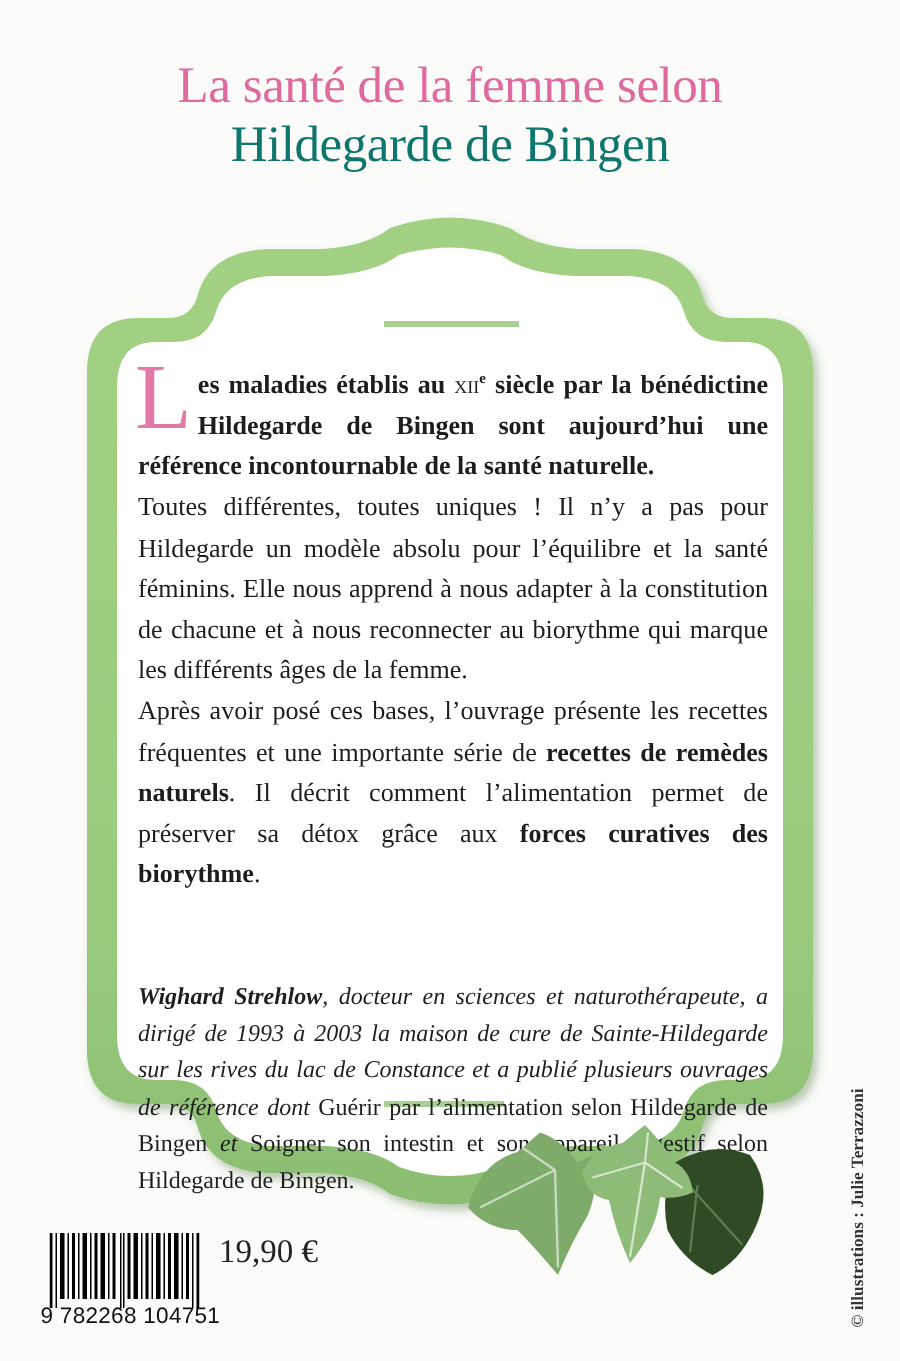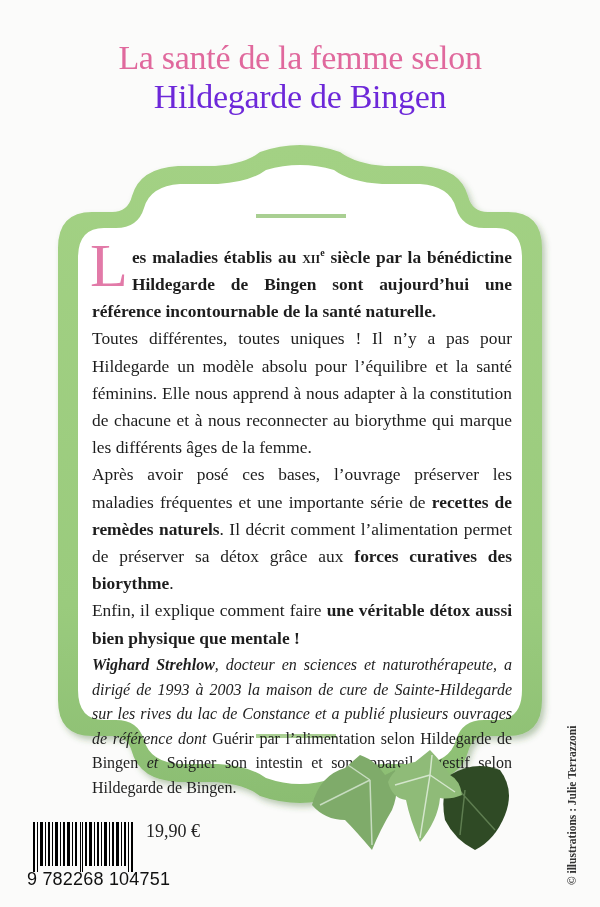--- a/index.html
+++ b/index.html
@@ -8,55 +8,55 @@
     background: #fbfbfa;
     font-family: "Liberation Serif", "DejaVu Serif", serif;
     color: #1e1e1e;
   }
   .title {
     position: absolute; left: 0; width: 600px; text-align: center;
     font-family: "Liberation Serif", serif; font-size: 34px; line-height: 40px;
     letter-spacing: -0.3px;
   }
   .title.l1 { top: 38px; color: #e0699d; }
-  .title.l2 { top: 77px; color: #6d28d9; }
+  .title.l2 { top: 77px; color: #0f766e; }
 
   .frame-svg { position: absolute; left: 0; top: 0; }
 
   .body-text {
     position: absolute; left: 92px; top: 239px; width: 420px;
     font-size: 17.4px; line-height: 27.2px; text-align: justify;
     color: #1d1d1d;
   }
   .body-text p { margin: 0; }
   .body-text b { font-weight: bold; }
   .dropcap {
     float: left; font-size: 62px; line-height: 48px; color: #e27aa8;
     margin: 2px 4px -4px -2px; font-weight: normal;
   }
-  .sc { font-variant: small-caps; font-weight: bold; }
+  .sc { font-variant: small-caps; font-weight: normal; }
   .author {
     position: absolute; left: 92px; top: 653px; width: 420px;
     font-size: 16px; line-height: 24.5px; text-align: justify;
   }
   .author p { margin: 0; }
   .author i { }
   .author .up { font-style: normal; }
 
   .barcode {
     position: absolute; left: 33px; top: 822px; width: 100px; height: 56px;
   }
   .barcode-bars { position: absolute; left: 0; top: 0; }
   .isbn {
     position: absolute; left: 27px; top: 869px;
-    font-family: "Liberation Sans", sans-serif; font-size: 18px; letter-spacing: 0.2px;
+    font-family: "Liberation Sans", sans-serif; font-size: 15px; letter-spacing: 0.2px;
     color: #111;
   }
   .price {
-    position: absolute; left: 146px; top: 821px; font-size: 18px; color: #222;
+    position: absolute; left: 146px; top: 821px; font-size: 22px; color: #222;
   }
   .credit {
     position: absolute; left: 566px; top: 885px;
     transform: rotate(-90deg); transform-origin: left top;
     font-size: 11.5px; color: #333; white-space: nowrap; font-weight: bold;
   }
   .leaves { position: absolute; left: 300px; top: 720px; }
 </style>
 </head>
 <body>
@@ -140,22 +140,21 @@
 
     <rect x="256" y="214" width="90" height="4" fill="#a9cf92"></rect>
     <rect x="256" y="734" width="80" height="4" fill="#a9cf92"></rect>
   </svg>
 
   <div class="body-text">
     <p>
       <span class="dropcap">L</span><b>es maladies établis au </b><b><span class="sc">xii</span><sup style="font-size:10px">e</sup></b><b> siècle par la bénédictine Hildegarde de Bingen sont aujourd’hui une référence incontournable de la santé naturelle.</b>
     </p>
     <p>Toutes différentes, toutes uniques ! Il n’y a pas pour Hildegarde un modèle absolu pour l’équilibre et la santé féminins. Elle nous apprend à nous adapter à la constitution de chacune et à nous reconnecter au biorythme qui marque les différents âges de la femme.</p>
-    <p><span>Après avoir posé ces bases, l’ouvrage préserver les maladies fréquentes et une importante série de </span><b>recettes de remèdes naturels</b><span>. Il décrit comment l’alimentation permet de préserver sa détox grâce aux </span><b>forces curatives des biorythme</b><span>.</span></p>
-    <p><span>Enfin, il explique comment faire </span><b>une véritable détox aussi bien physique que mentale !</b></p>
+    <p><span>Après avoir posé ces bases, l’ouvrage présente les recettes fréquentes et une importante série de </span><b>recettes de remèdes naturels</b><span>. Il décrit comment l’alimentation permet de préserver sa détox grâce aux </span><b>forces curatives des biorythme</b><span>.</span></p>
   </div>
 
   <div class="author">
     <p><i><b>Wighard Strehlow</b><span>, docteur en sciences et naturothérapeute, a dirigé de 1993 à 2003 la maison de cure de Sainte-Hildegarde sur les rives du lac de Constance et a publié plusieurs ouvrages de référence dont </span></i><span class="up">Guérir par l’alimentation selon Hildegarde de Bingen</span><i> et </i><span class="up">Soigner son intestin et son appareil digestif selon Hildegarde de Bingen</span><span>.</span></p>
   </div>
 
   <svg class="leaves" width="240" height="150" viewBox="0 0 240 150">
 
     <path d="M150 55 Q175 40 200 50 Q215 70 205 95 Q195 120 175 130 Q155 120 145 100 Q140 75 150 55 Z" fill="#2f4a25"></path>
     <path d="M150 60 L195 110 M165 70 L160 115" stroke="#5e7d50" stroke-width="1.5" fill="none"></path>

